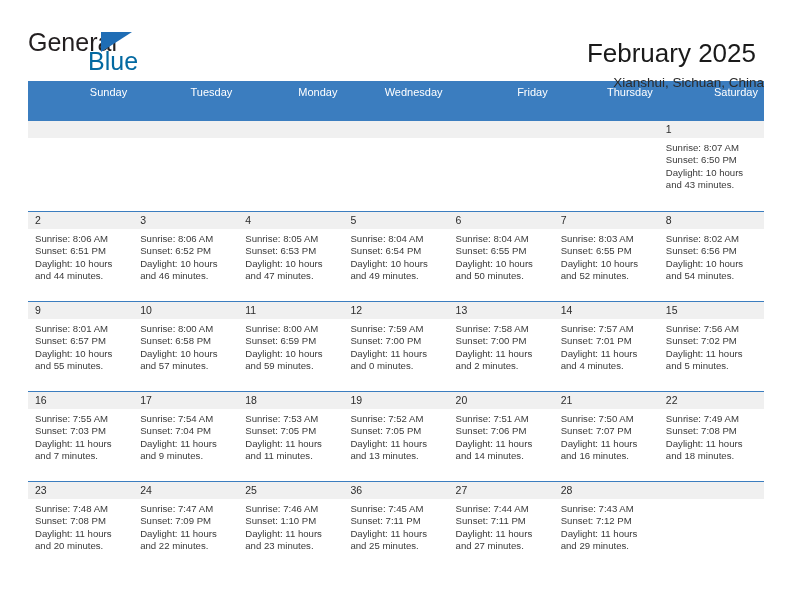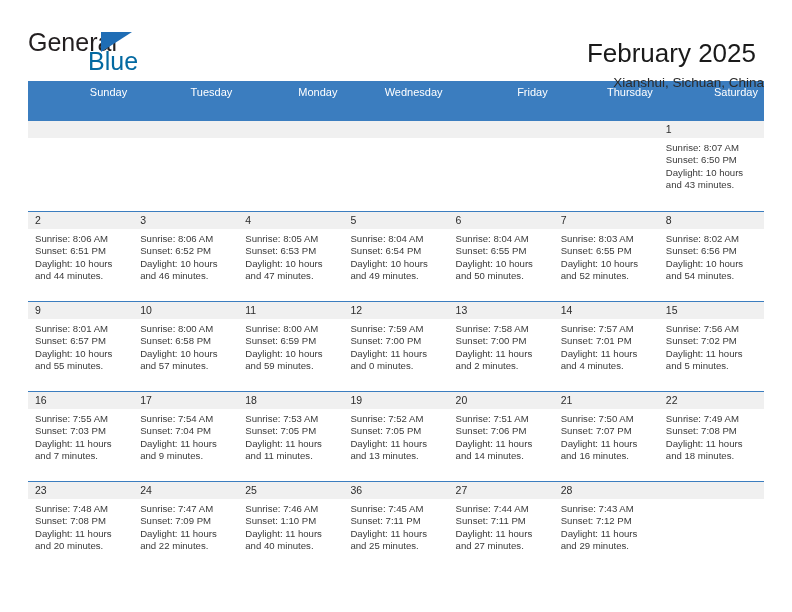--- a/index.html
+++ b/index.html
@@ -457,21 +457,21 @@
           <div>Daylight: 11 hours</div>
           <div>and 22 minutes.</div>
         </div>
       </div>
       <div class="day-cell">
         <div class="day-number-band">25</div>
         <div class="day-body">
           <div>Sunrise: 7:46 AM</div>
           <div>Sunset: 1:10 PM</div>
           <div>Daylight: 11 hours</div>
-          <div>and 40 minutes.</div>
+          <div>and 23 minutes.</div>
         </div>
       </div>
       <div class="day-cell">
         <div class="day-number-band">36</div>
         <div class="day-body">
           <div>Sunrise: 7:45 AM</div>
           <div>Sunset: 7:11 PM</div>
           <div>Daylight: 11 hours</div>
           <div>and 25 minutes.</div>
         </div>

